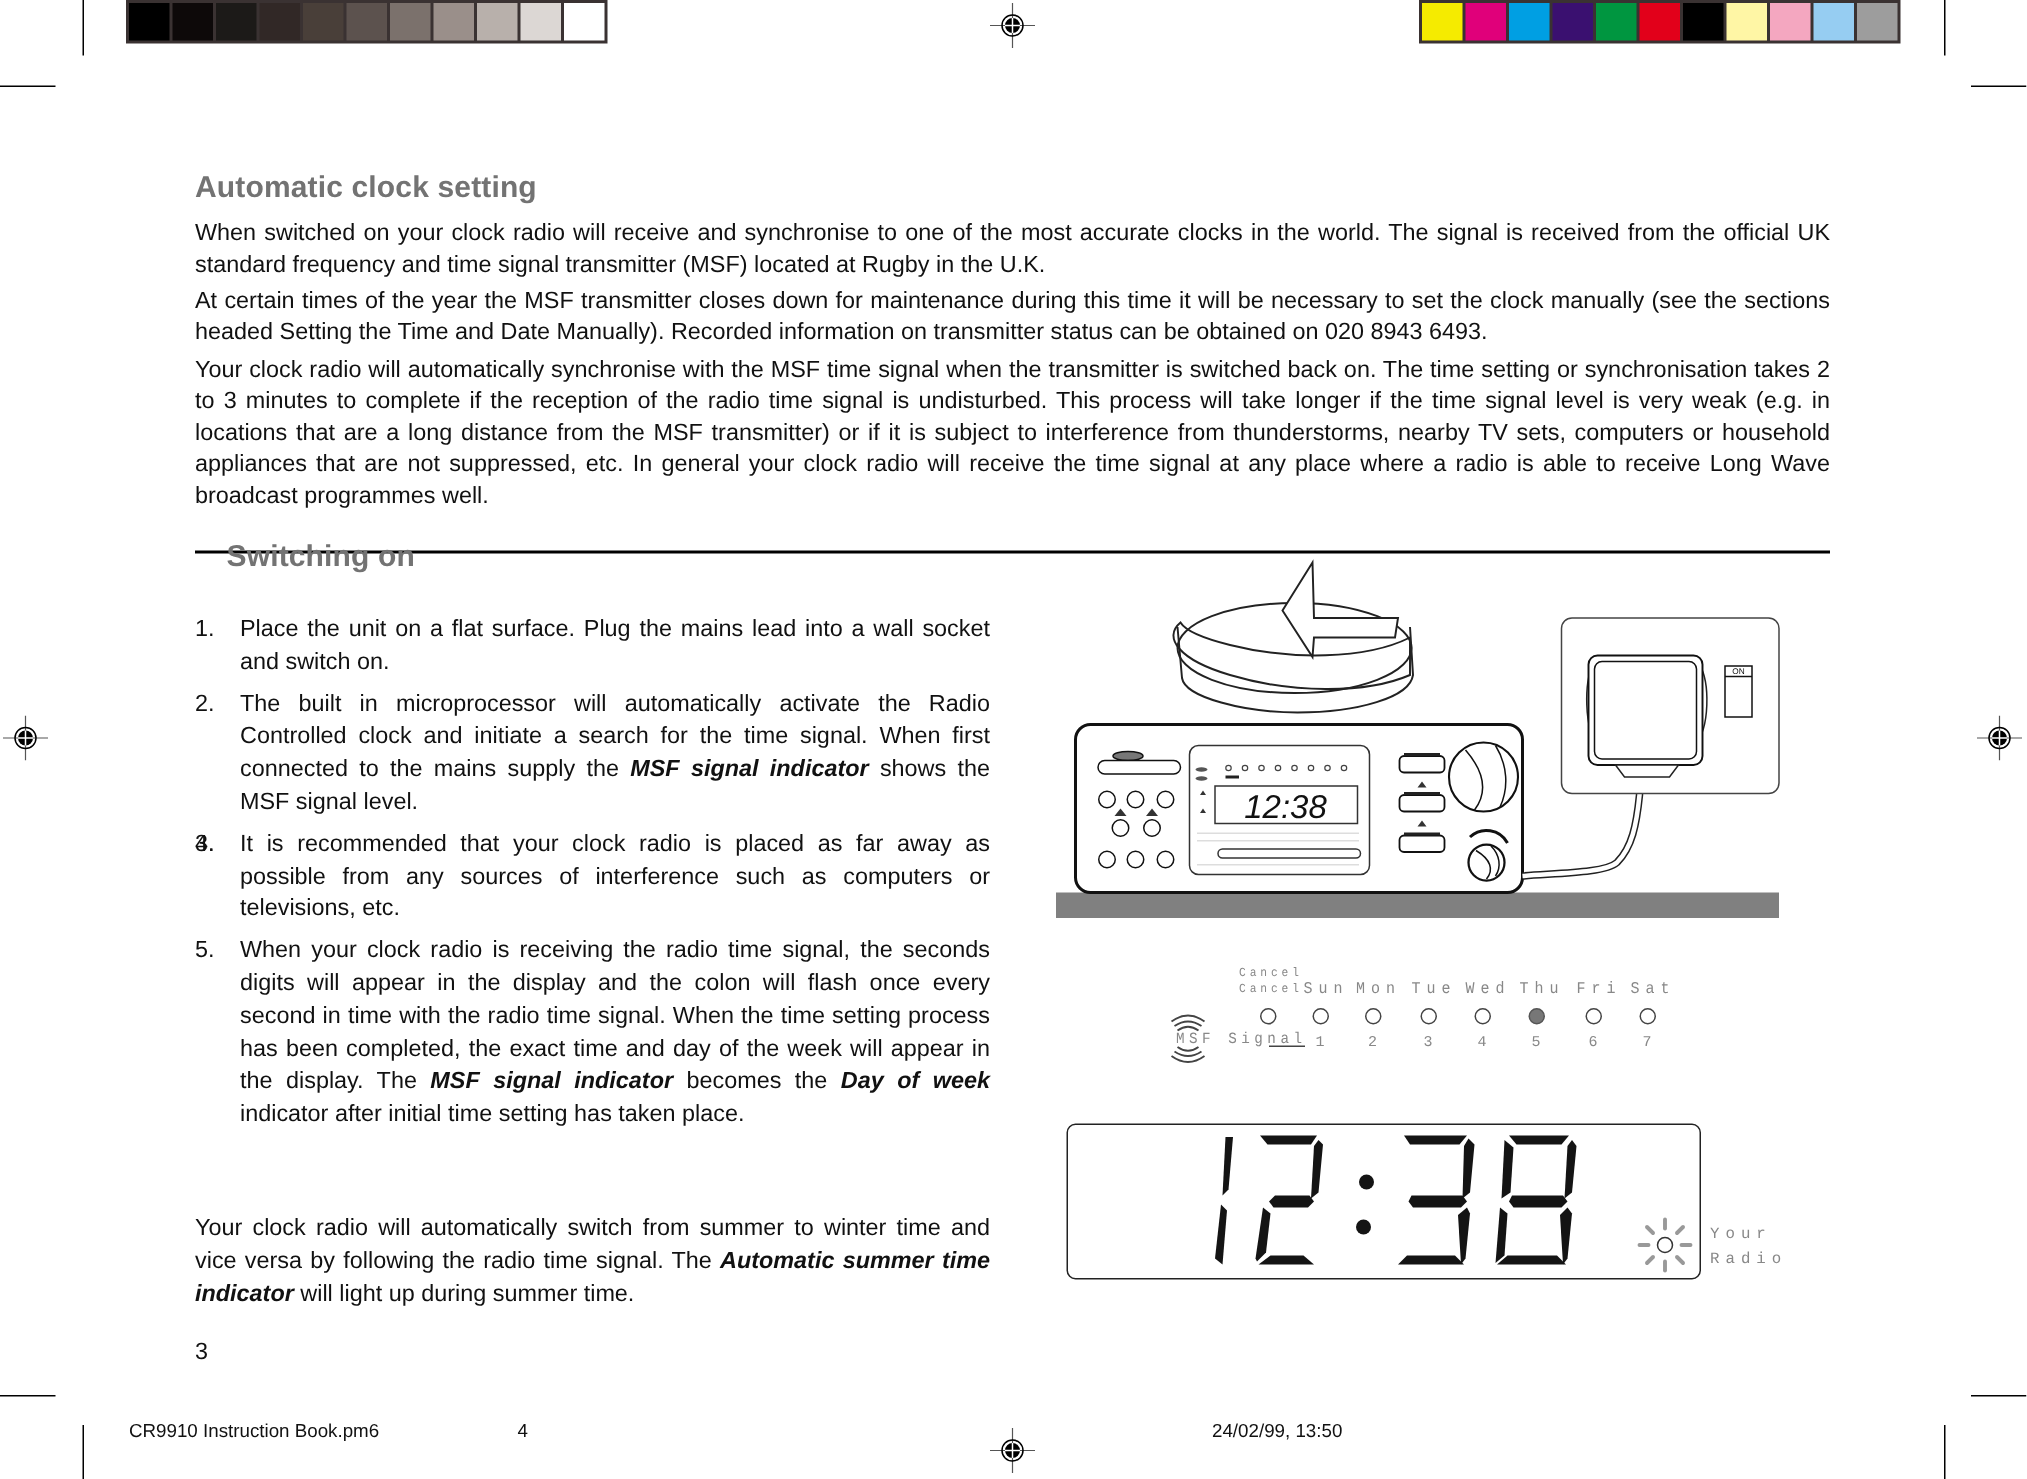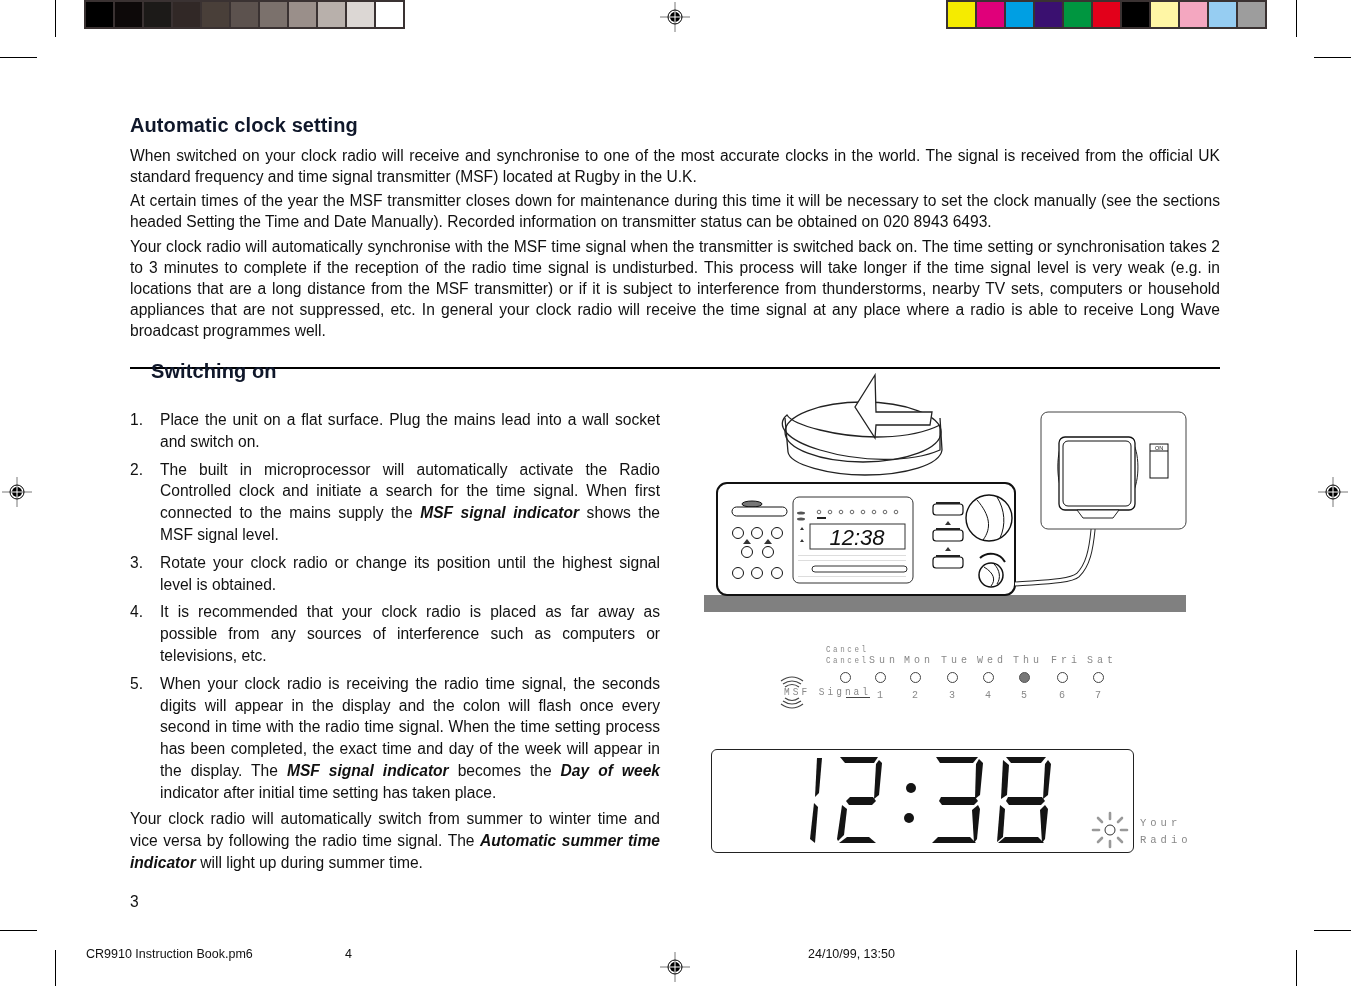--- a/index.html
+++ b/index.html
@@ -3,21 +3,21 @@
 <meta charset="utf-8">
 <style>
   html, body { margin:0; padding:0; background:#fff; }
   body { width:1351px; height:986px; position:relative; overflow:hidden; font-family:"Liberation Sans", sans-serif; color:#111; }
   .abs { position:absolute; }
   .crop-h { position:absolute; height:1px; background:#000; }
   .crop-v { position:absolute; width:1px; background:#000; }
   .swatch-bar { position:absolute; top:0; height:29px; display:flex; background:#3a3232; padding:2px 2px; box-sizing:border-box; gap:2px; }
   .swatch { width:27px; height:25px; }
   .reg { position:absolute; width:30px; height:30px; }
-  h2.sec { position:absolute; margin:0; font-size:20px; font-weight:bold; color:#0f172a; letter-spacing:0.1px; }
+  h2.sec { position:absolute; margin:0; font-size:20px; font-weight:bold; color:#737373; letter-spacing:0.1px; }
   p.body { position:absolute; margin:0; font-size:15.6px; line-height:21px; text-align:justify; color:#111; }
   .rule { position:absolute; left:130px; width:1090px; height:1.5px; background:#000; top:367px; }
   ol.steps { position:absolute; margin:0; padding:0; list-style:none; left:130px; top:409px; width:530px; }
   ol.steps li { position:relative; padding-left:30px; font-size:15.6px; line-height:21.8px; text-align:justify; margin-bottom:6px; }
   ol.steps li .num { position:absolute; left:0; top:0; }
   b i, i b { font-weight:bold; font-style:italic; }
   .pageno { position:absolute; left:130px; top:893px; font-size:15.6px; }
   .footer { position:absolute; top:947px; font-size:12.5px; color:#111; }
   .day-lbl { position:absolute; font-family:"Liberation Mono", monospace; font-size:10px; color:#888; letter-spacing:4px; transform:scaleY(1.1); }
   .day-dot { position:absolute; width:11px; height:11px; border:1px solid #444; border-radius:50%; box-sizing:border-box; background:#fff; }
@@ -102,21 +102,21 @@
 <p class="body" style="left:130px;top:145px;width:1090px;">When switched on your clock radio will receive and synchronise to one of the most accurate clocks in the world. The signal is received from the official UK standard frequency and time signal transmitter (MSF) located at Rugby in the U.K.</p>
 <p class="body" style="left:130px;top:190px;width:1090px;">At certain times of the year the MSF transmitter closes down for maintenance during this time it will be necessary to set the clock manually (see the sections headed Setting the Time and Date Manually). Recorded information on transmitter status can be obtained on 020 8943 6493.</p>
 <p class="body" style="left:130px;top:236px;width:1090px;">Your clock radio will automatically synchronise with the MSF time signal when the transmitter is switched back on. The time setting or synchronisation takes 2 to 3 minutes to complete if the reception of the radio time signal is undisturbed. This process will take longer if the time signal level is very weak (e.g. in locations that are a long distance from the MSF transmitter) or if it is subject to interference from thunderstorms, nearby TV sets, computers or household appliances that are not suppressed, etc. In general your clock radio will receive the time signal at any place where a radio is able to receive Long Wave broadcast programmes well.</p>
 
 <div class="rule"></div>
 
 <h2 class="sec" style="left:130px;top:360px;margin-left:21px;">Switching on</h2>
 <ol class="steps" id="steps">
     <li><span class="num">1.</span><span>Place the unit on a flat surface. Plug the mains lead into a wall socket and switch on.</span></li>
     <li><span class="num">2.</span><span>The built in microprocessor will automatically activate the Radio Controlled clock and initiate a search for the time signal. When first connected to the mains supply the </span><b><i>MSF signal indicator</i></b><span> shows the MSF signal level.</span></li>
-    <li><span class="num">3.</span><span>Rotate your clock radio or change its position until the highest signal level is obtained.</span></li>
+    <li><span class="num">3.</span></li>
     <li><span class="num">4.</span><span>It is recommended that your clock radio is placed as far away as possible from any sources of interference such as computers or televisions, etc.</span></li>
     <li><span class="num">5.</span><span>When your clock radio is receiving the radio time signal, the seconds digits will appear in the display and the colon will flash once every second in time with the radio time signal. When the time setting process has been completed, the exact time and day of the week will appear in the display. The </span><b><i>MSF signal indicator</i></b><span> becomes the </span><b><i>Day of week</i></b><span> indicator after initial time setting has taken place.</span></li>
   </ol>
 
 <p class="body" id="summer-para" style="left:130px;top:808px;width:530px;line-height:22px;">
   <span>Your clock radio will automatically switch from summer to winter time and vice versa by following the radio time signal. The </span><b><i>Automatic summer time indicator</i></b><span> will light up during summer time.</span>
 </p>
 
 <div class="pageno">3</div>
 
@@ -291,13 +291,13 @@
       <line x1="12" y1="28" x2="8" y2="32"></line>
   </g>
 </svg>
 <div class="auto-lbl" style="left:1140px;top:815px;line-height:17px;">
   <div>Your</div>
   <div>Radio</div>
 </div>
 
 <div class="footer" style="left:86px;">CR9910 Instruction Book.pm6</div>
 <div class="footer" style="left:345px;">4</div>
-<div class="footer" style="left:808px;">24/10/99, 13:50</div>
+<div class="footer" style="left:808px;">24/02/99, 13:50</div>
 
 </body></html>

